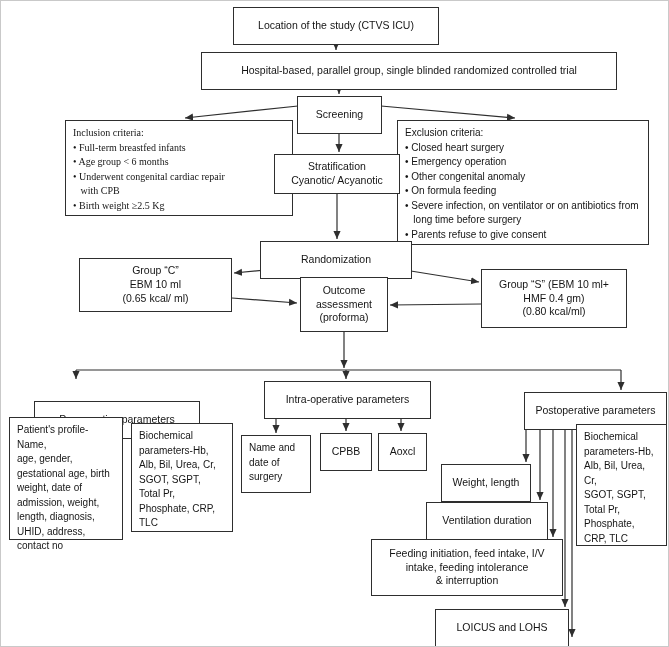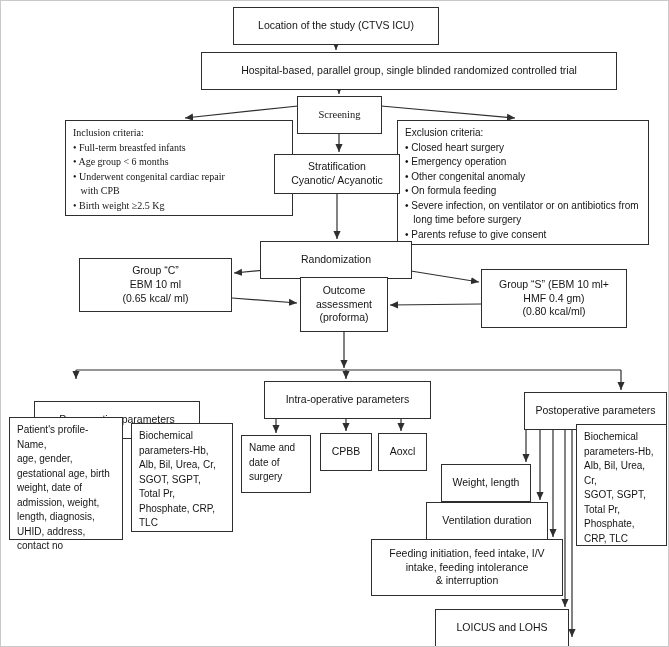--- a/index.html
+++ b/index.html
@@ -58,21 +58,21 @@
     <line x1="525" y1="417" x2="525" y2="461" marker-end="url(#arrow)"></line>
     <line x1="539" y1="417" x2="539" y2="499" marker-end="url(#arrow)"></line>
     <line x1="552" y1="417" x2="552" y2="536" marker-end="url(#arrow)"></line>
     <line x1="564" y1="417" x2="564" y2="606" marker-end="url(#arrow)"></line>
     <line x1="571" y1="417" x2="571" y2="636" marker-end="url(#arrow)"></line>
     <line x1="620" y1="417" x2="620" y2="421" marker-end="url(#arrow)"></line>
   </svg>
 
   <div class="node" style="left:232px;top:6px;width:206px;height:24px;">Location of the study (CTVS ICU)</div>
   <div class="node" style="left:156px;top:51px;width:416px;height:23px;margin-left:44px;">Hospital-based, parallel group, single blinded randomized controlled trial</div>
-  <div class="node" style="left:296px;top:95px;width:85px;height:26px;font-family:Liberation Serif, serif;">Screening</div>
+  <div class="node" style="left:296px;top:95px;width:85px;height:26px;">Screening</div>
   <div class="node tl" style="left:64px;top:119px;width:228px;height:96px;font-family:Liberation Serif, serif;">Inclusion criteria:
 • Full-term breastfed infants
 • Age group &lt; 6 months
 • Underwent congenital cardiac repair
    with CPB
 • Birth weight ≥2.5 Kg</div>
   <div class="node tl" style="left:396px;top:119px;width:252px;height:125px;">Exclusion criteria:
 • Closed heart surgery
 • Emergency operation
 • Other congenital anomaly

